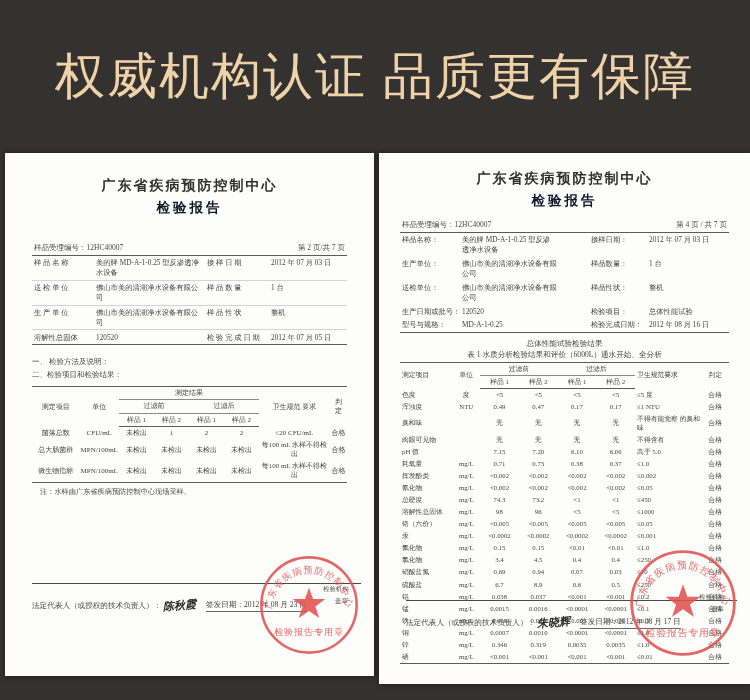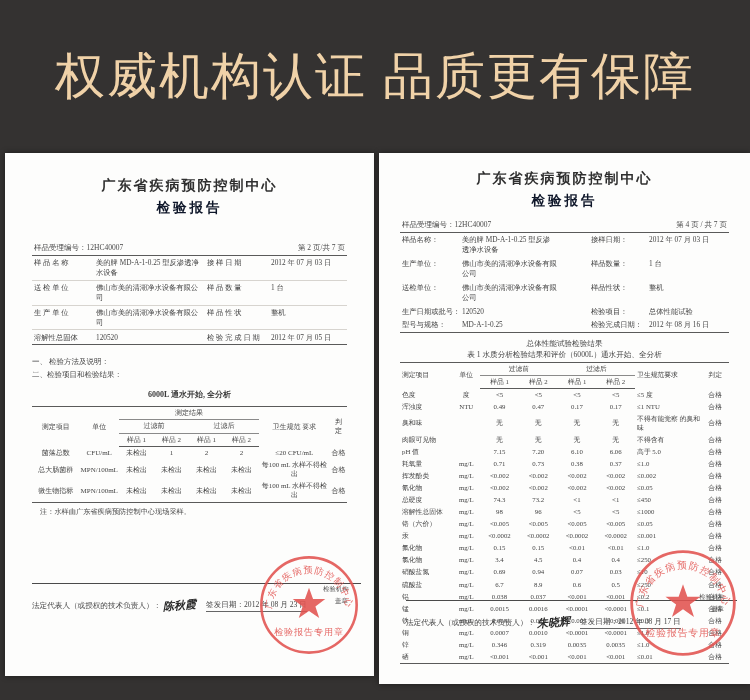--- a/index.html
+++ b/index.html
@@ -120,21 +120,20 @@
           <span class="ml">溶解性总固体</span>
           <span class="mv">120520</span>
           <span class="mr">检 验 完 成 日 期</span>
           <span class="mrv">2012 年 07 月 05 日</span>
         </div>
       </div>
 
     <div class="sec sec-first">一、 检验方法及说明：</div>
     <div class="sec">二、检验项目和检验结果：</div>
 
-    <div class="table-title">6000L 通水开始, 全分析</div>
 
     <table>
       <thead>
         <tr>
           <th rowspan="3" class="w-item">测定项目</th>
           <th rowspan="3" class="w-unit">单位</th>
           <th colspan="4" class="grp">测定结果</th>
           <th rowspan="3" class="w-req">卫生规范 要求</th>
           <th rowspan="3" class="w-judge">判 定</th>
         </tr>

